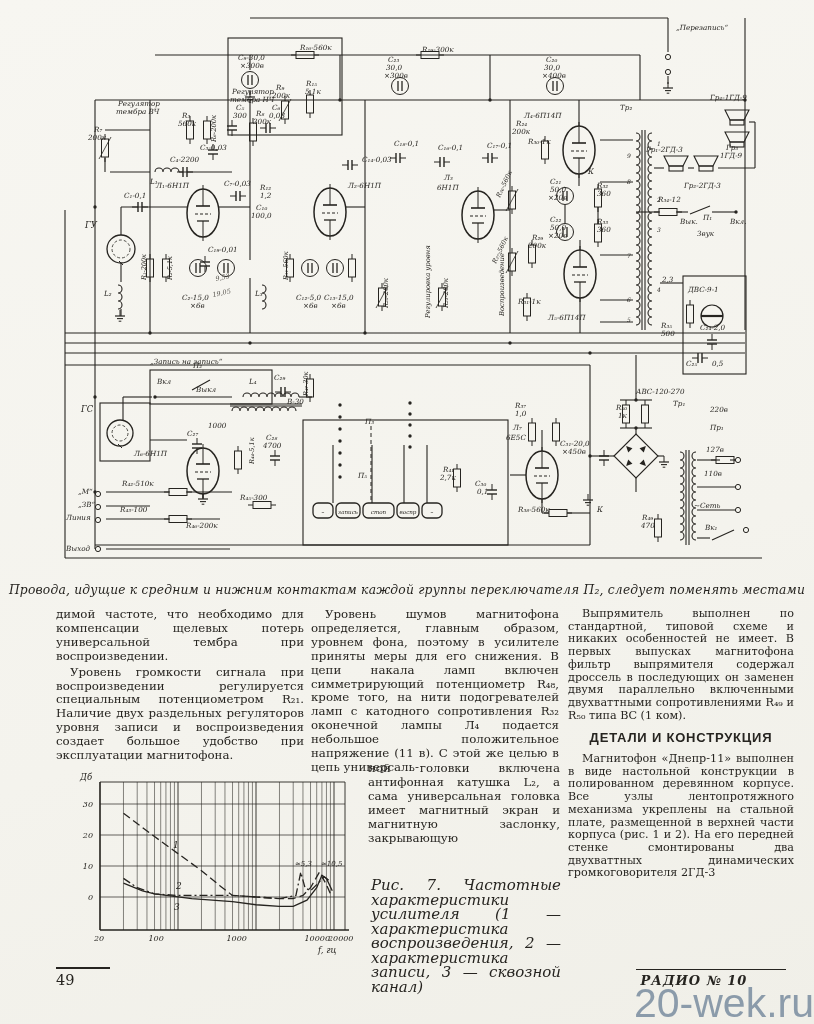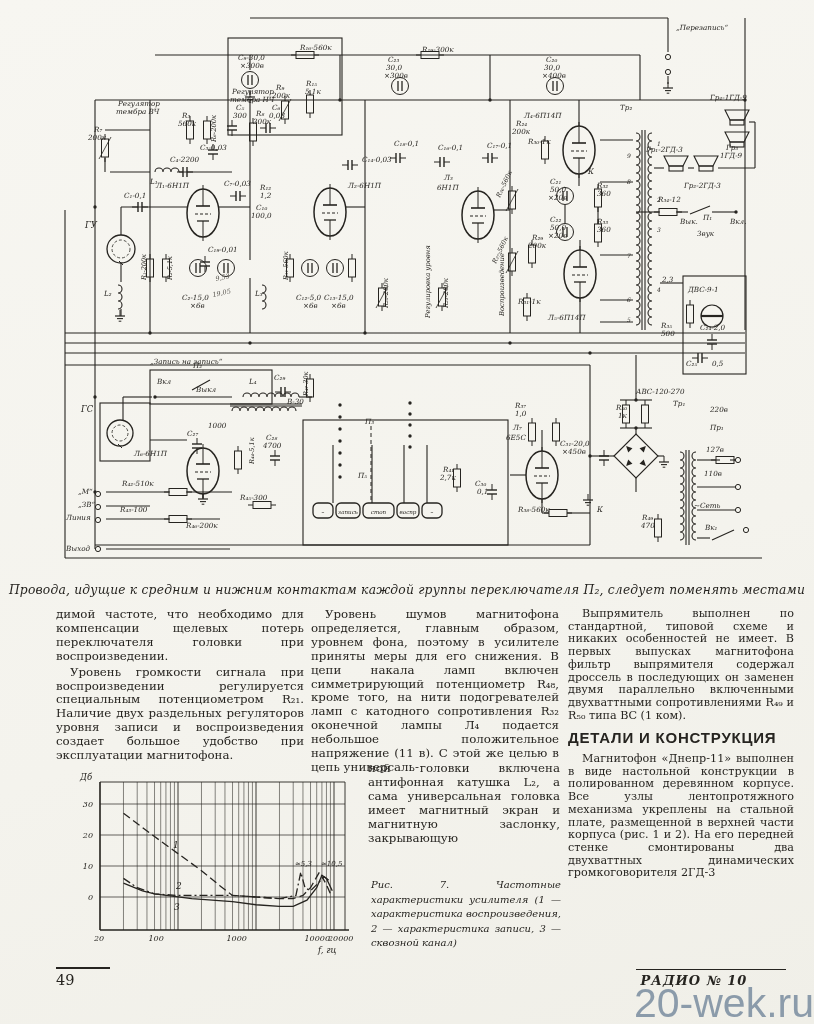--- a/index.html
+++ b/index.html
@@ -14,23 +14,23 @@
         font-style:italic;font-size:13px;letter-spacing:.4px;}
   .cap2{position:absolute;left:0;top:583px;width:100%;text-align:center;
         font-style:italic;font-size:12.3px;letter-spacing:.2px;}
   .col{position:absolute;text-align:justify;font-size:11.8px;line-height:13.9px;}
   .col p{margin:0 0 2px 0;}
   .col p.ind{text-indent:14px;}
   #col1{left:56px;top:608px;width:248px;}
   #col2{left:311px;top:608px;width:248px;}
   #col2b{left:368px;top:762px;width:192px;}
   #col3{left:568px;top:608px;width:226px;font-size:11.2px;line-height:12.7px;}
-  #fig7cap{left:371px;top:878px;width:190px;font-style:italic;font-size:10px;line-height:14.5px;}
+  #fig7cap{left:371px;top:878px;width:190px;font-style:italic;font-size:15px;line-height:14.5px;}
   .heading{font-family:"Liberation Sans","DejaVu Sans",sans-serif;font-weight:bold;
-           font-size:15px;letter-spacing:.8px;margin:10px 0 8px 0;}
+           font-size:13px;letter-spacing:.8px;text-align:center;margin:10px 0 8px 0;}
   #pageno{position:absolute;left:56px;top:972px;font-size:14.5px;}
   #pageno-rule{position:absolute;left:56px;top:967px;width:54px;border-top:2.2px solid #262420;}
   #mag{position:absolute;right:30px;top:973px;width:180px;text-align:center;
        font-style:italic;font-weight:bold;font-size:13px;letter-spacing:1px;}
   #mag-rule{position:absolute;right:28px;top:969px;width:150px;border-top:1.6px solid #262420;}
   #watermark{position:absolute;right:0px;top:980px;font-family:"Liberation Sans","DejaVu Sans",sans-serif;
        font-size:41px;color:#7e90a2;opacity:.88;letter-spacing:0px;}
 </style>
 </head>
 <body>
@@ -777,21 +777,21 @@
       <text x="627" y="322" font-size="6" font-style="italic" fill="#262420">5</text>
       <text x="657" y="146" font-size="6" font-style="italic" fill="#262420">1</text>
       <text x="657" y="202" font-size="6" font-style="italic" fill="#262420">2</text>
       <text x="657" y="232" font-size="6" font-style="italic" fill="#262420">3</text>
       <text x="657" y="292" font-size="6" font-style="italic" fill="#262420">4</text>
     </svg>
 
   <div class="cap2">Провода, идущие к средним и нижним контактам каждой группы переключателя П₂, следует поменять местами</div>
 
   <div id="col1" class="col">
-    <p>димой частоте, что необходимо для компенсации щелевых потерь переключателя головки при воспроизведении.</p>
+    <p>димой частоте, что необходимо для компенсации щелевых потерь универсальной тембра при воспроизведении.</p>
     <p class="ind">Уровень громкости сигнала при воспроизведении регулируется специальным потенциометром R₂₁. Наличие двух раздельных регуляторов уровня записи и воспроизведения создает большое удобство при эксплуатации магнитофона.</p>
   </div>
 
   <div id="col2" class="col">
     <p class="ind">Уровень шумов магнитофона определяется, главным образом, уровнем фона, поэтому в усилителе приняты меры для его снижения. В цепи накала ламп включен симметрирующий потенциометр R₄₈, кроме того, на нити подогревателей ламп с катодного сопротивления R₃₂ оконечной лампы Л₄ подается небольшое положительное напряжение (11 в). С этой же целью в цепь универсаль-</p>
   </div>
   <div id="col2b" class="col">
     <p>ной головки включена антифонная катушка L₂, а сама универсальная головка имеет магнитный экран и магнитную заслонку, закрывающую</p>
   </div>
 

